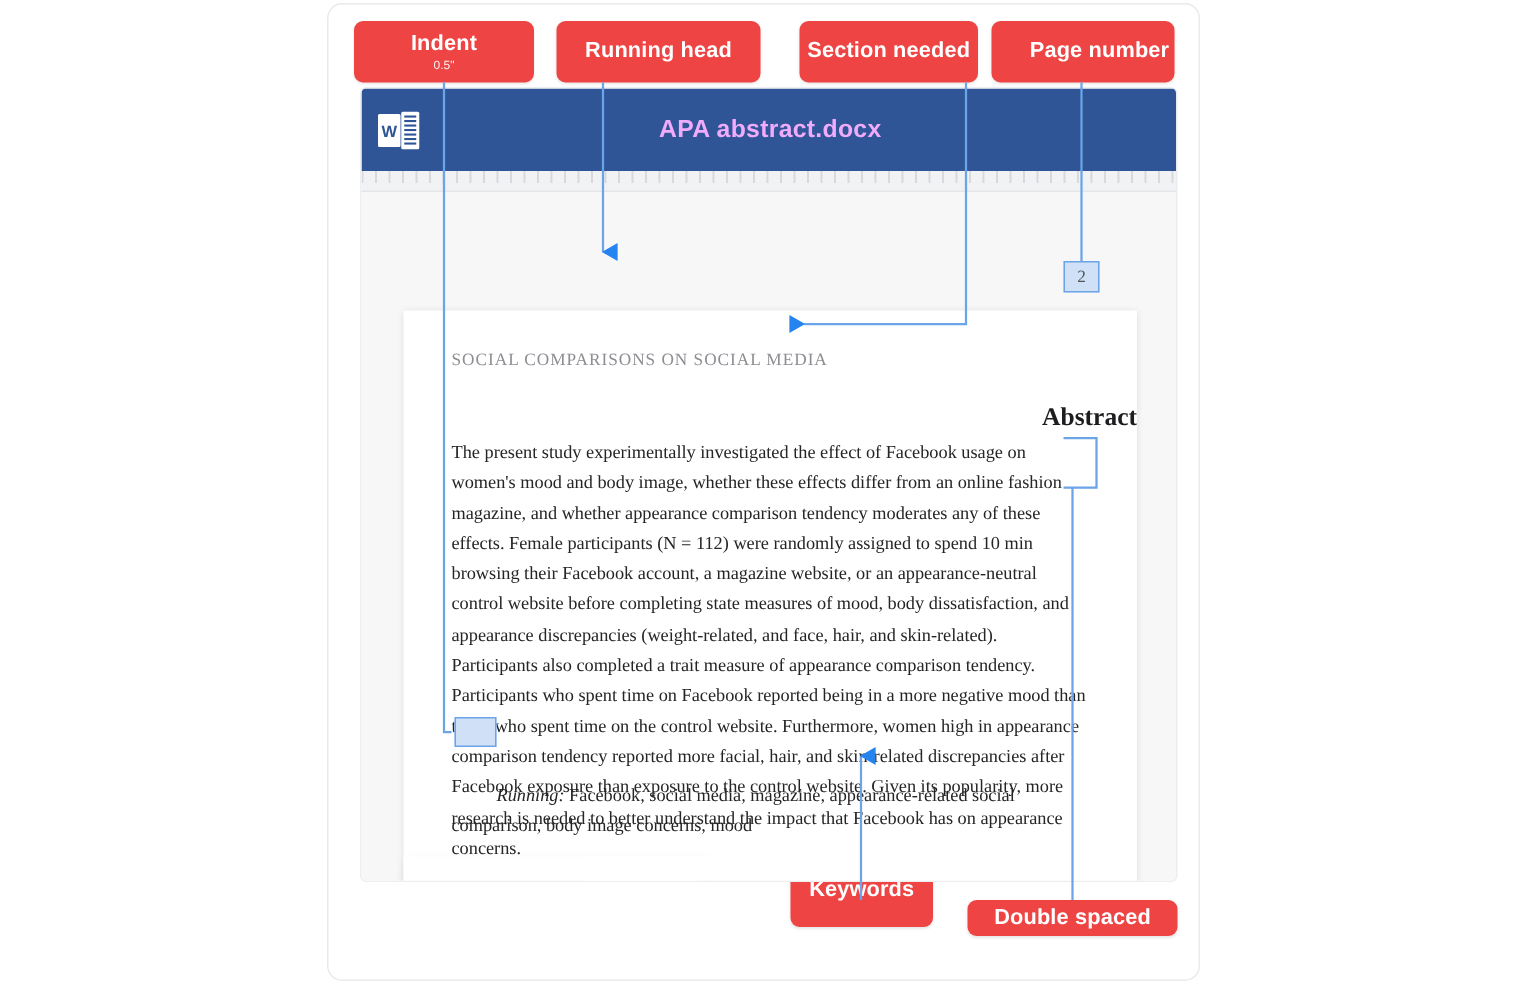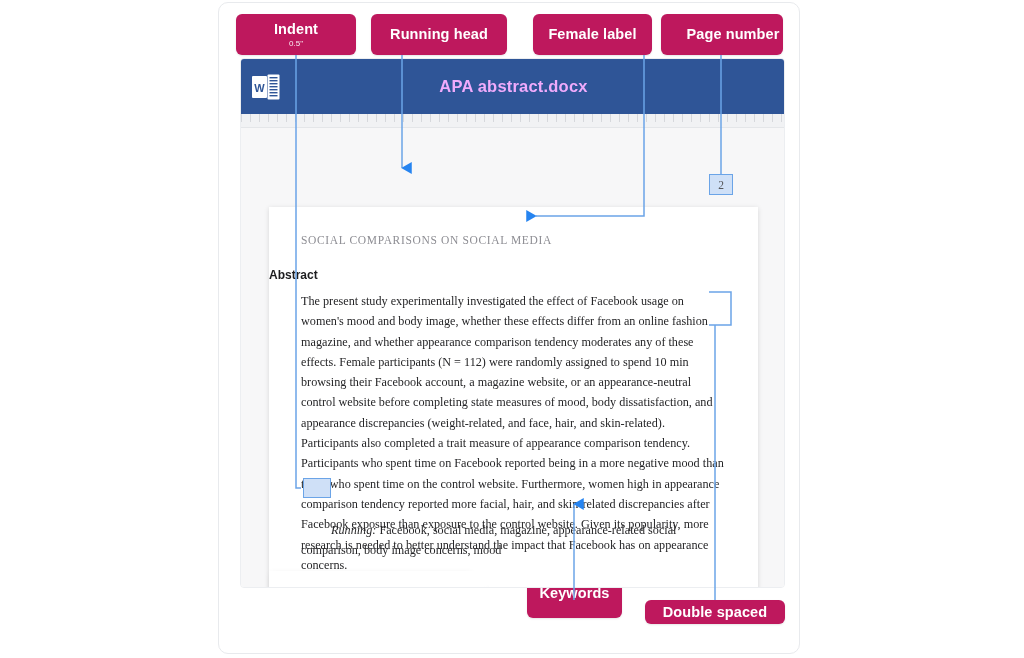--- a/index.html
+++ b/index.html
@@ -95,23 +95,23 @@
 
   
   .running-head {
     position: absolute; left: 32px; top: 27px;
     font-family: "Liberation Serif", serif;
     font-size: 11.5px; color: #8d8d93;
     letter-spacing: .65px;
   }
   .section-label {
     position: absolute; left: 0; top: 61px; width: 489px;
-    text-align: left;
-    font-family: Liberation Sans, sans-serif;
-    font-size: 12px; font-weight: bold; color: #1d1d1f;
+    text-align: right;
+    font-family: Liberation Serif, serif;
+    font-size: 17px; font-weight: bold; color: #1d1d1f;
   }
   .abstract-body {
     position: absolute; left: 32px; top: 84px;
     width: 424px;
     font-family: "Liberation Serif", serif;
     font-size: 12.2px; color: #252527;
     line-height: 20.3px;
     text-align: left;
   }
   .keywords-para {
@@ -127,21 +127,21 @@
   
   .indent-swatch {
     position: absolute; left: 303px; top: 478px;
     width: 28px; height: 20px;
     background: #cfe0f7; border: 1px solid #6ba4e7;
   }
 
   
   .callout {
     position: absolute;
-    background: #be185d;
+    background: #ef4444;
     border-radius: 6px;
     color: #ffffff;
     display: flex; flex-direction: column;
     align-items: center; justify-content: center;
     font-weight: bold;
     box-shadow: 0 1px 2px rgba(0,0,0,.10);
   }
   .callout .cap { font-size: 14.5px; letter-spacing: .1px; line-height: 17px; }
   .callout .sub { font-size: 8px; font-weight: normal; opacity: .92; line-height: 10px; margin-top: 1px; }
 
@@ -173,21 +173,21 @@
   <div class="outer-frame"></div>
 
   <div class="callout c-indent">
     <span class="cap">Indent</span>
     <span class="sub">0.5"</span>
   </div>
   <div class="callout c-running">
     <span class="cap">Running head</span>
   </div>
   <div class="callout c-section">
-    <span class="cap">Female label</span>
+    <span class="cap">Section needed</span>
   </div>
   <div class="callout c-page">
     <span class="cap">Page number</span>
   </div>
   <div class="callout c-keywords">
     <span class="cap">Keywords</span>
   </div>
   <div class="callout c-double">
     <span class="cap">Double spaced</span>
   </div>

